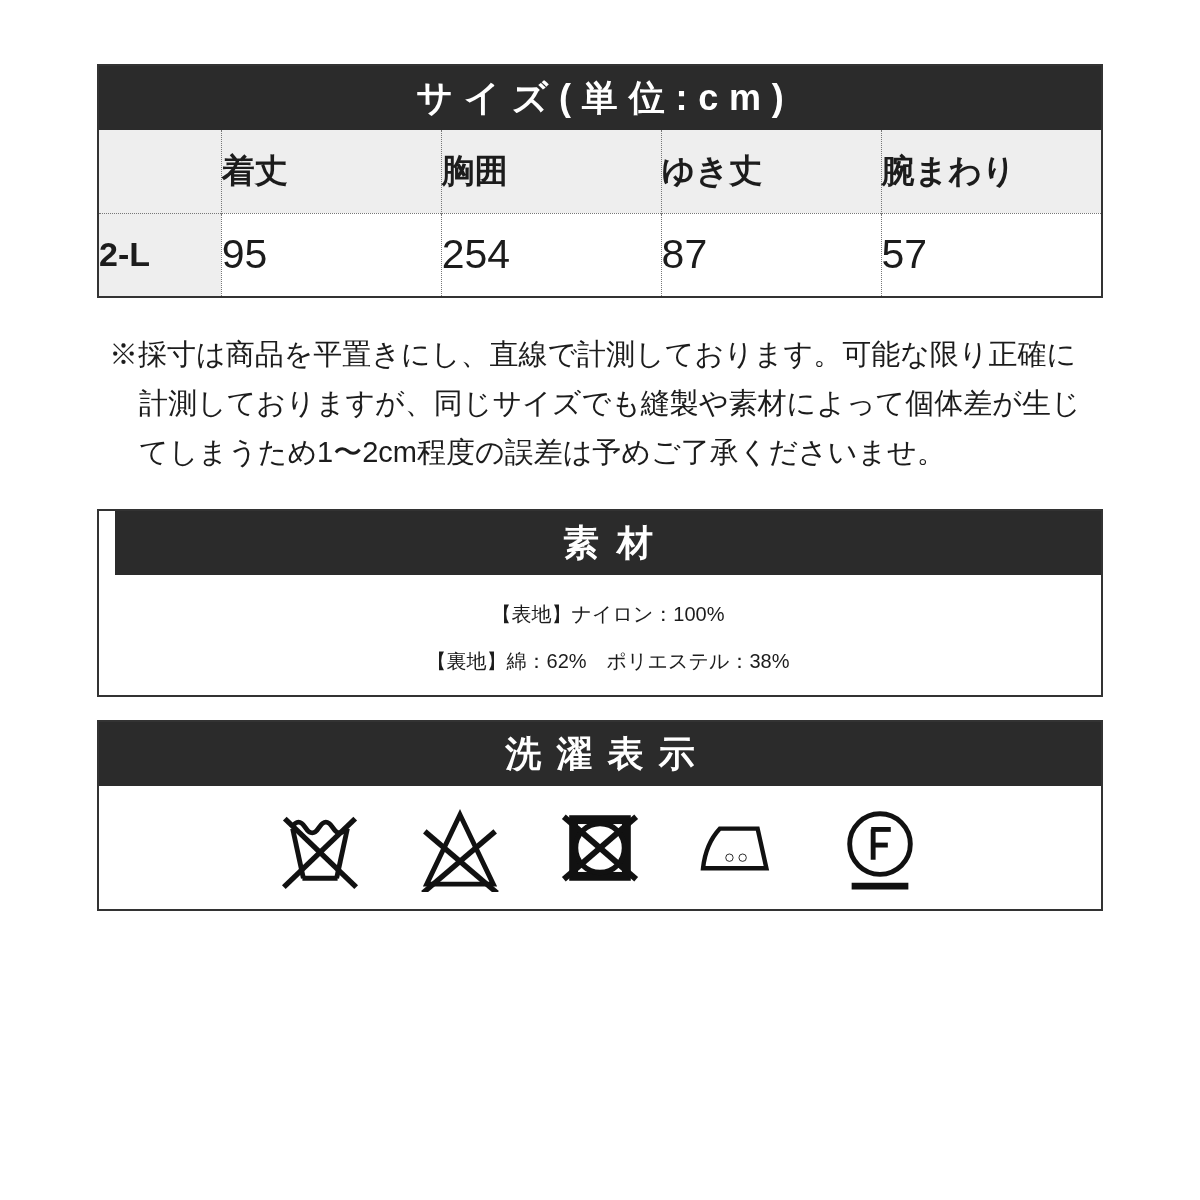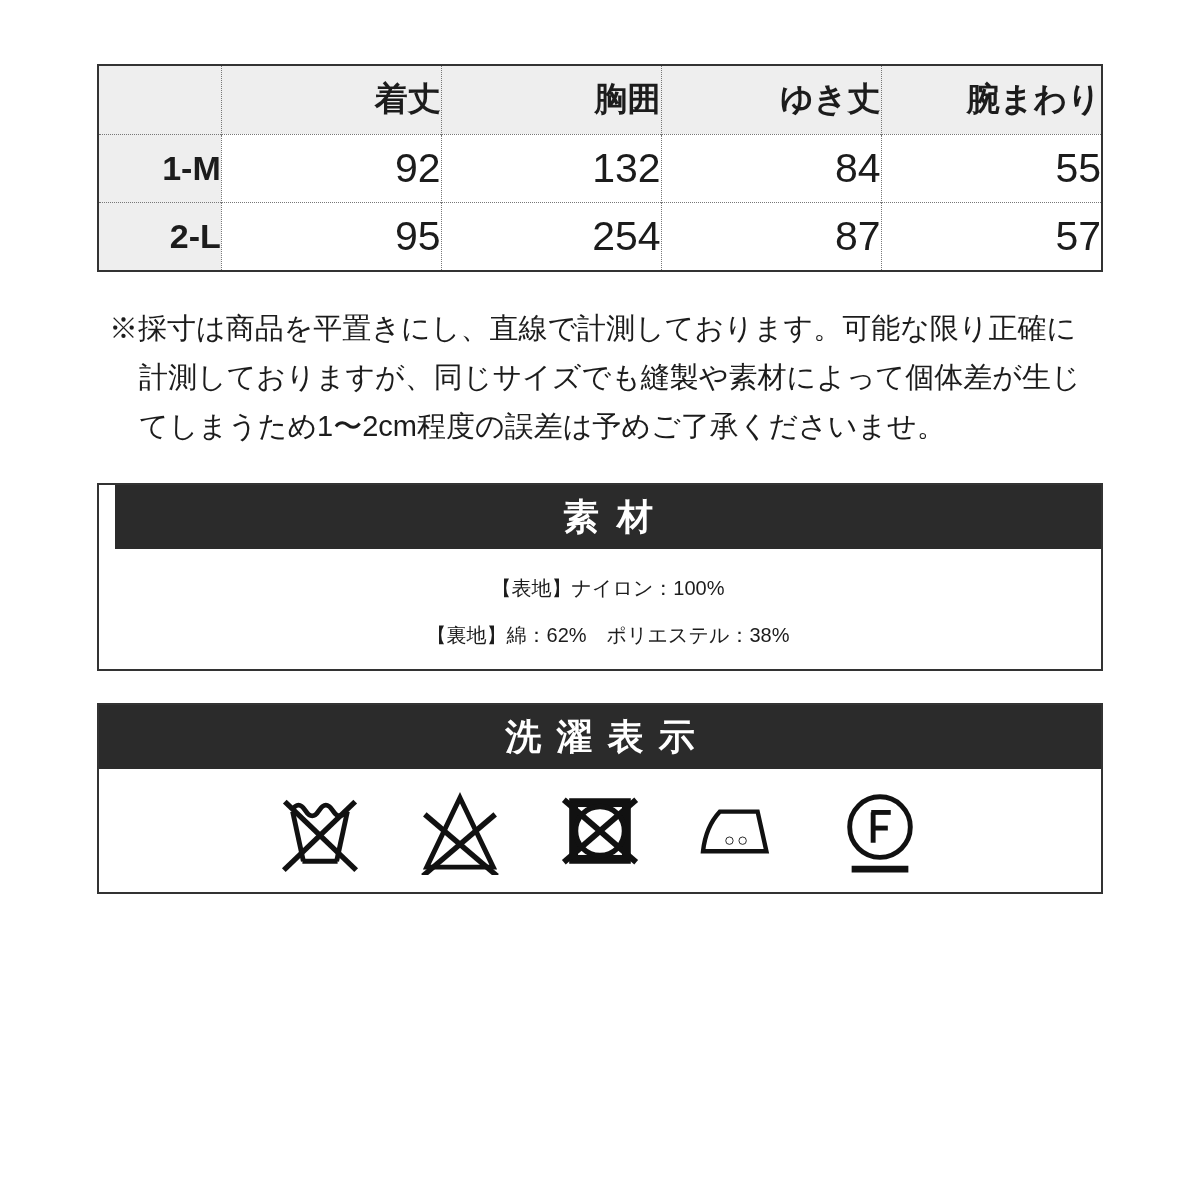--- a/index.html
+++ b/index.html
@@ -38,22 +38,22 @@
   
   .size-box { margin-top: 64px; }
   table.size-table {
     width: 100%;
     border-collapse: collapse;
     table-layout: fixed;
   }
   .size-table col.c-label { width: 12.2%; }
   .size-table col.c-val   { width: 21.95%; }
   .size-table th, .size-table td {
-    height: 68px;
-    text-align: right;
+    height: 83px;
+    text-align: left;
     vertical-align: middle;
   }
   .size-table .hdr th {
     background: #eeeeee;
     font-size: 33px;
     font-weight: bold;
   }
   .size-table td.row-label {
     background: #eeeeee;
     font-size: 34px;
@@ -87,62 +87,56 @@
   .material-body {
     height: 120px;
     padding-top: 16px;
     text-align: center;
     font-size: 20px;
     line-height: 47px;
     white-space: pre-line;
   }
 
   
-  .laundry-box { margin-top: 32px; }
+  .laundry-box { margin-top: 23px; }
   .laundry-body {
     height: 123px;
     display: flex;
     align-items: center;
     justify-content: center;
     gap: 52px;
   }
   .care-icon { width: 88px; height: 88px; display: block; }
   .care-icon path, .care-icon line, .care-icon rect, .care-icon circle {
     stroke: #111111;
     fill: none;
   }
 </style>
 </head>
 <body>
 
 <div class="content">
 
   <div class="box size-box">
+    <div class="bar size-bar">サイズ(単位:cm)</div>
     <table class="size-table">
       <colgroup>
         <col class="c-label">
           <col class="c-val">
           <col class="c-val">
           <col class="c-val">
           <col class="c-val">
       </colgroup>
       <tbody>
           <tr class="hdr">
         <th></th>
         <th>着丈</th>
         <th>胸囲</th>
         <th>ゆき丈</th>
         <th>腕まわり</th>
-      </tr>
-      <tr>
-        <td class="row-label">1-M</td>
-        <td class="val">92</td>
-        <td class="val">132</td>
-        <td class="val">84</td>
-        <td class="val">55</td>
       </tr>
       <tr>
         <td class="row-label">2-L</td>
         <td class="val">95</td>
         <td class="val">254</td>
         <td class="val">87</td>
         <td class="val">57</td>
       </tr>
     </tbody>
       </table>

